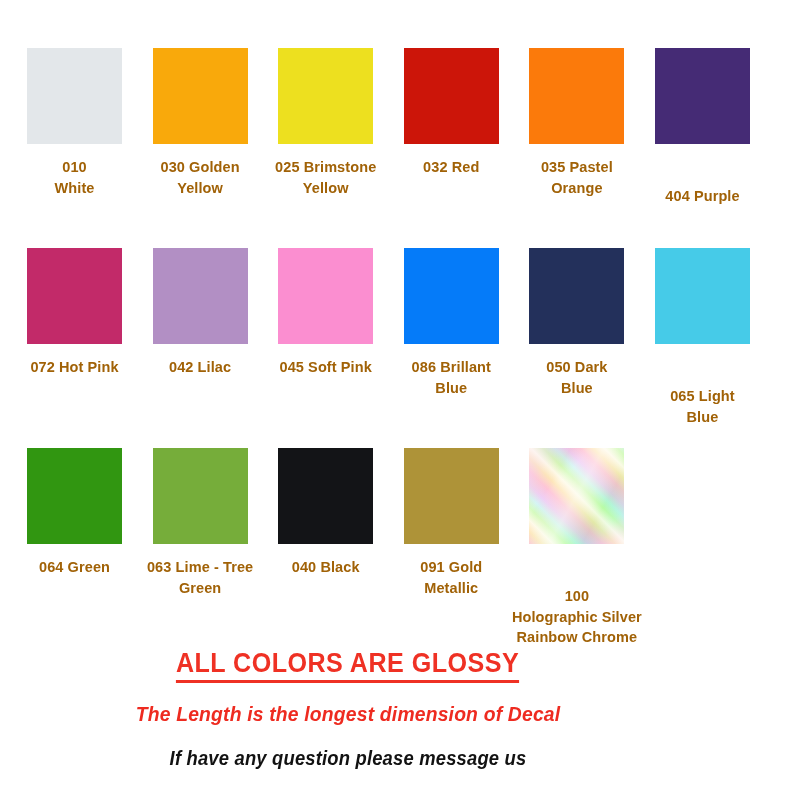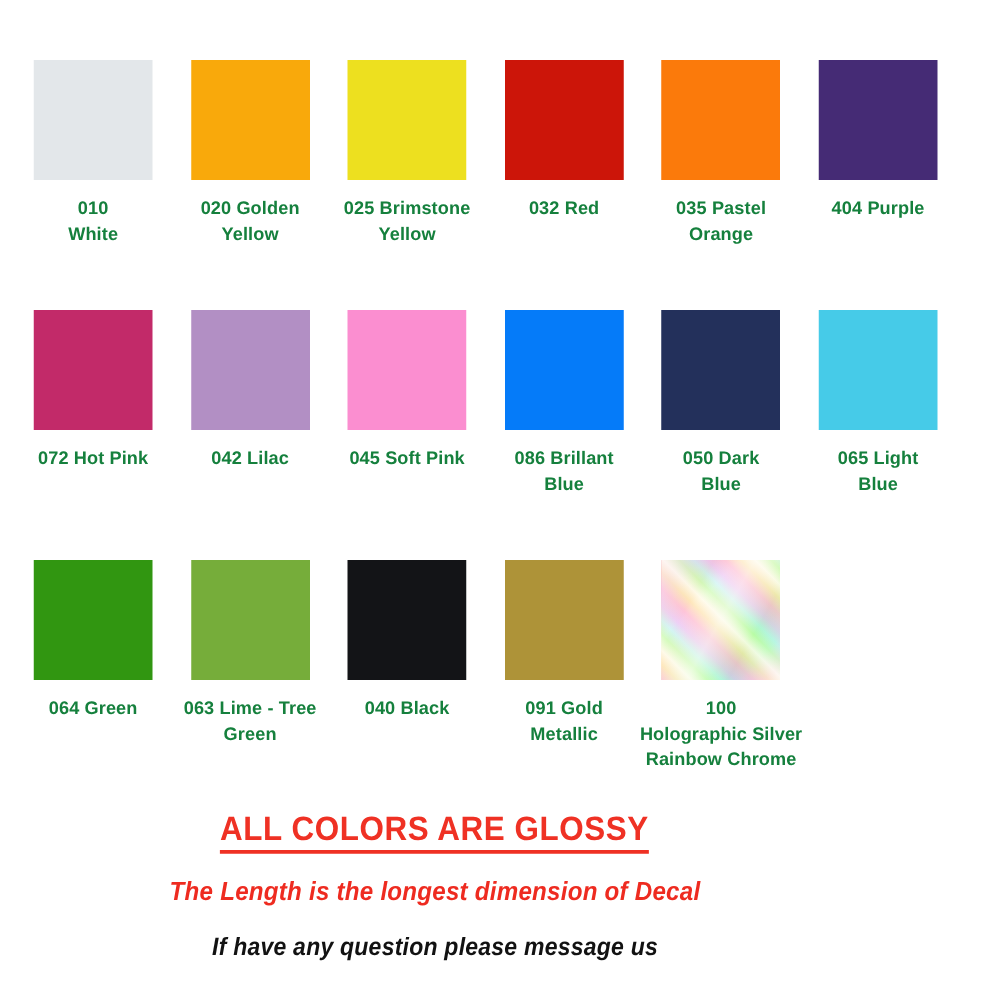--- a/index.html
+++ b/index.html
@@ -39,36 +39,36 @@
   .row-2 { height: 200px; }
   .row-3 { height: 200px; }
 
   .cell {
     width: 95px;
     margin-right: 30.6px;
     display: flex;
     flex-direction: column;
     align-items: center;
   }
-  .cell:last-child { margin-right: 0; }
+  .cell:last-child { margin-right: 0; gap: 29px; }
 
   .swatch {
     width: 95px;
     height: 96px;
     box-sizing: border-box;
     flex: none;
   }
 
   .caption {
     margin-top: 13px;
     font-family: "Liberation Sans", sans-serif;
     font-weight: bold;
     font-size: 14.5px;
     line-height: 1.42;
-    color: #15803d;
+    color: #a16207;
     text-align: center;
     letter-spacing: 0.1px;
     white-space: pre-line;
     width: 150px;
   }
 
   
   .holo {
     position: relative;
     overflow: hidden;
@@ -160,21 +160,21 @@
   <div class="grid">
 
     <div class="row row-1">
       <div class="cell">
         <div class="swatch" style="background: rgb(227, 231, 234);"></div>
         <div class="caption">010
 White</div>
       </div>
       <div class="cell">
         <div class="swatch" style="background: rgb(249, 169, 11);"></div>
-        <div class="caption">020 Golden
+        <div class="caption">030 Golden
 Yellow</div>
       </div>
       <div class="cell">
         <div class="swatch" style="background: rgb(237, 224, 31);"></div>
         <div class="caption">025 Brimstone
 Yellow</div>
       </div>
       <div class="cell">
         <div class="swatch" style="background: rgb(204, 21, 9);"></div>
         <div class="caption">032 Red</div>

